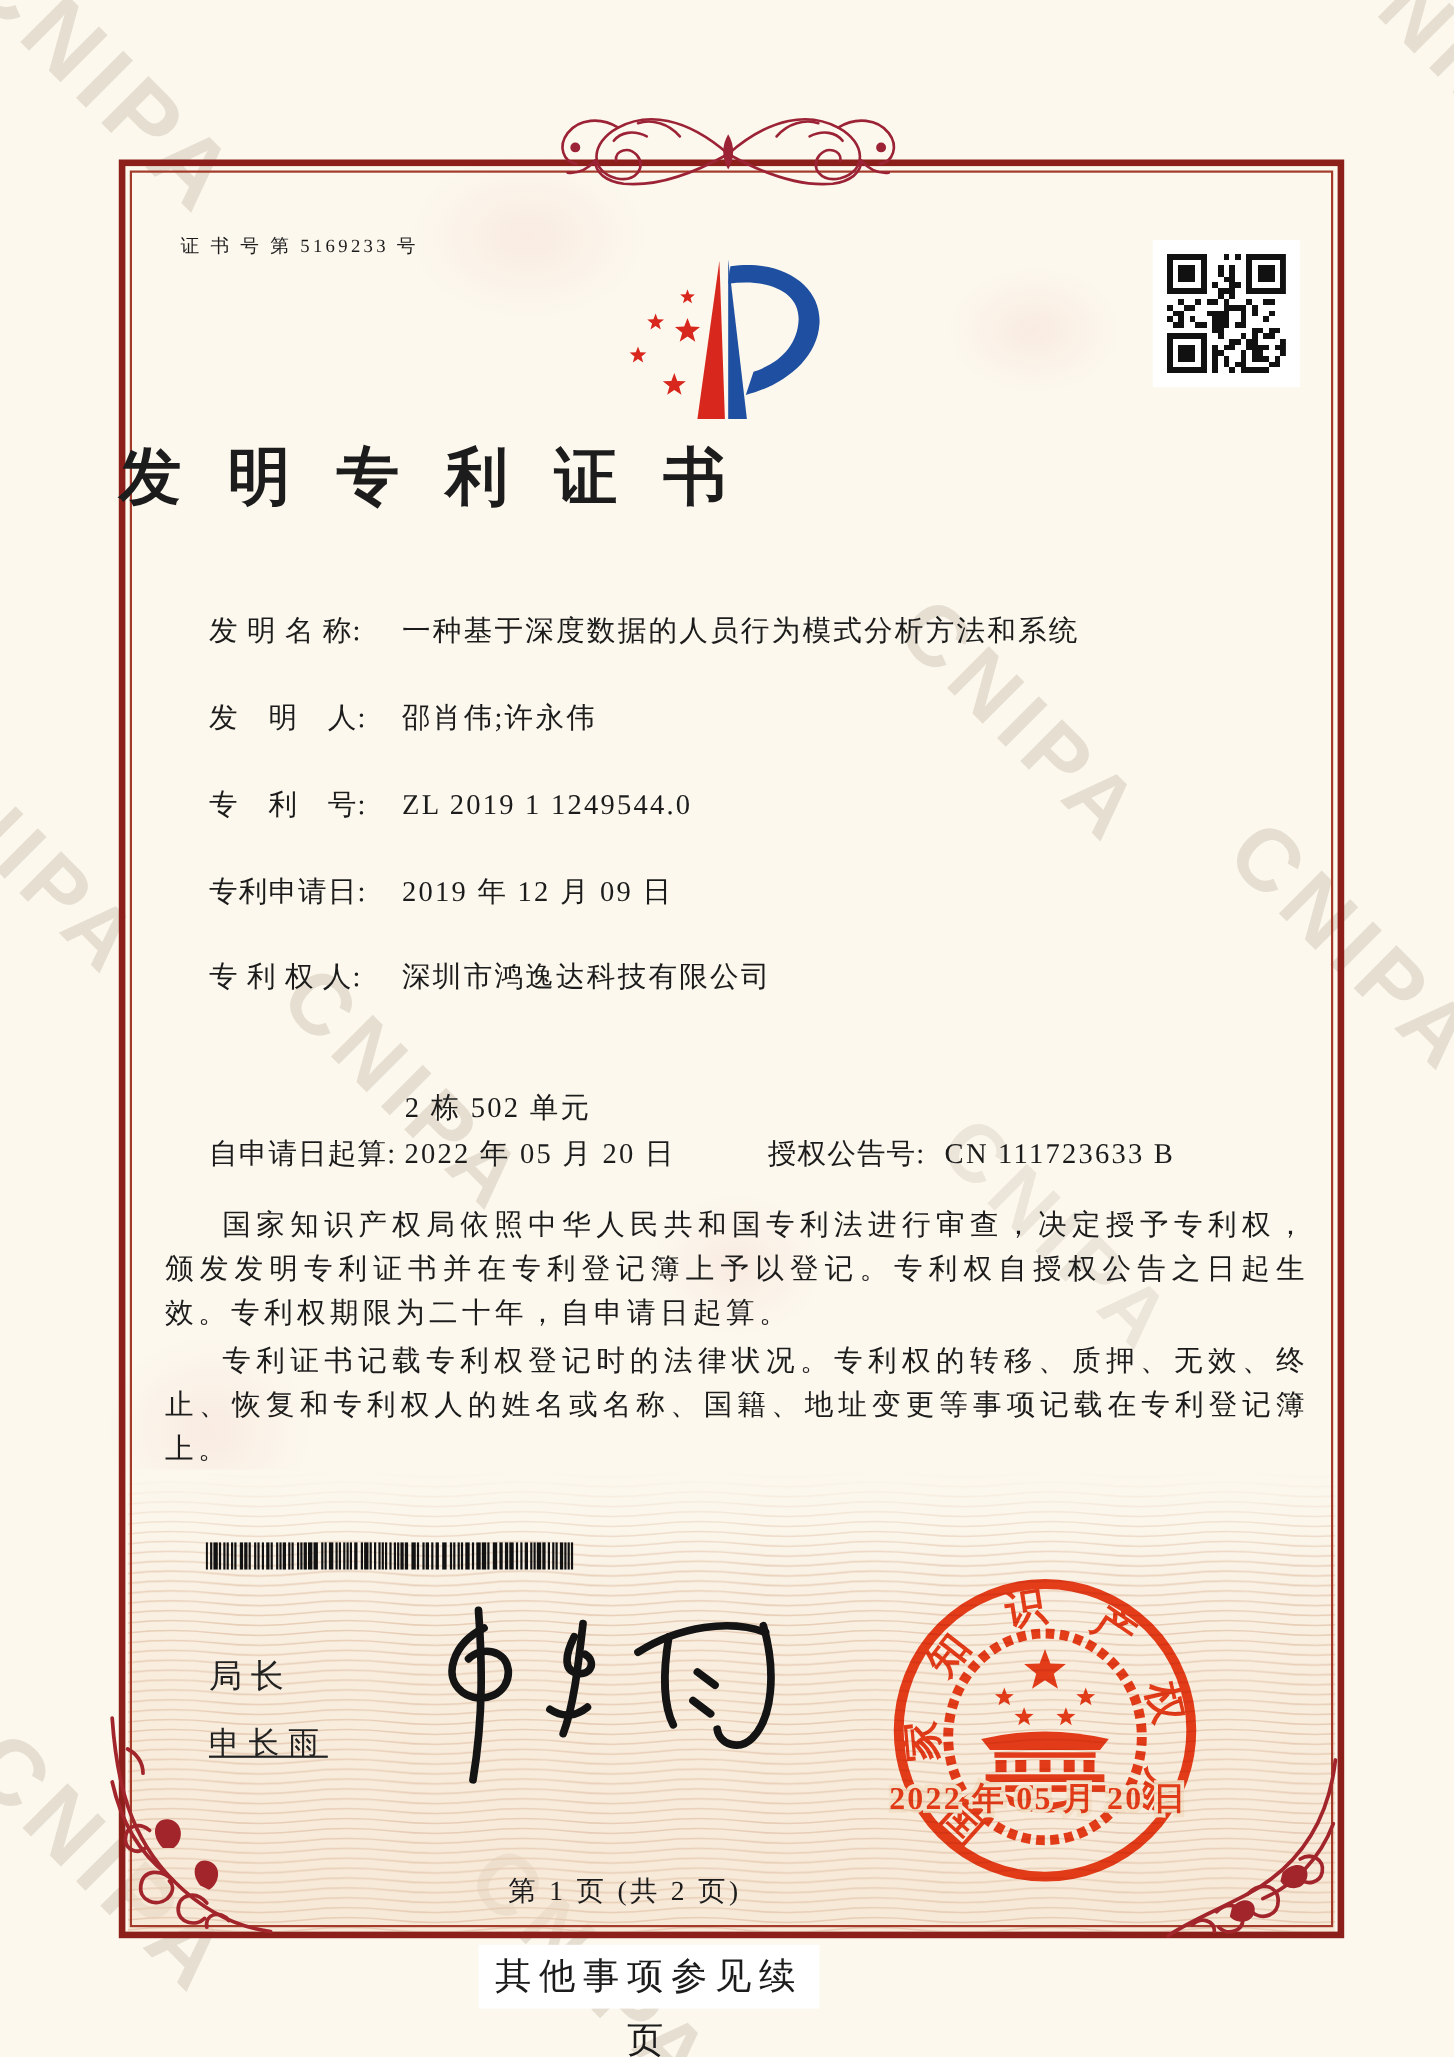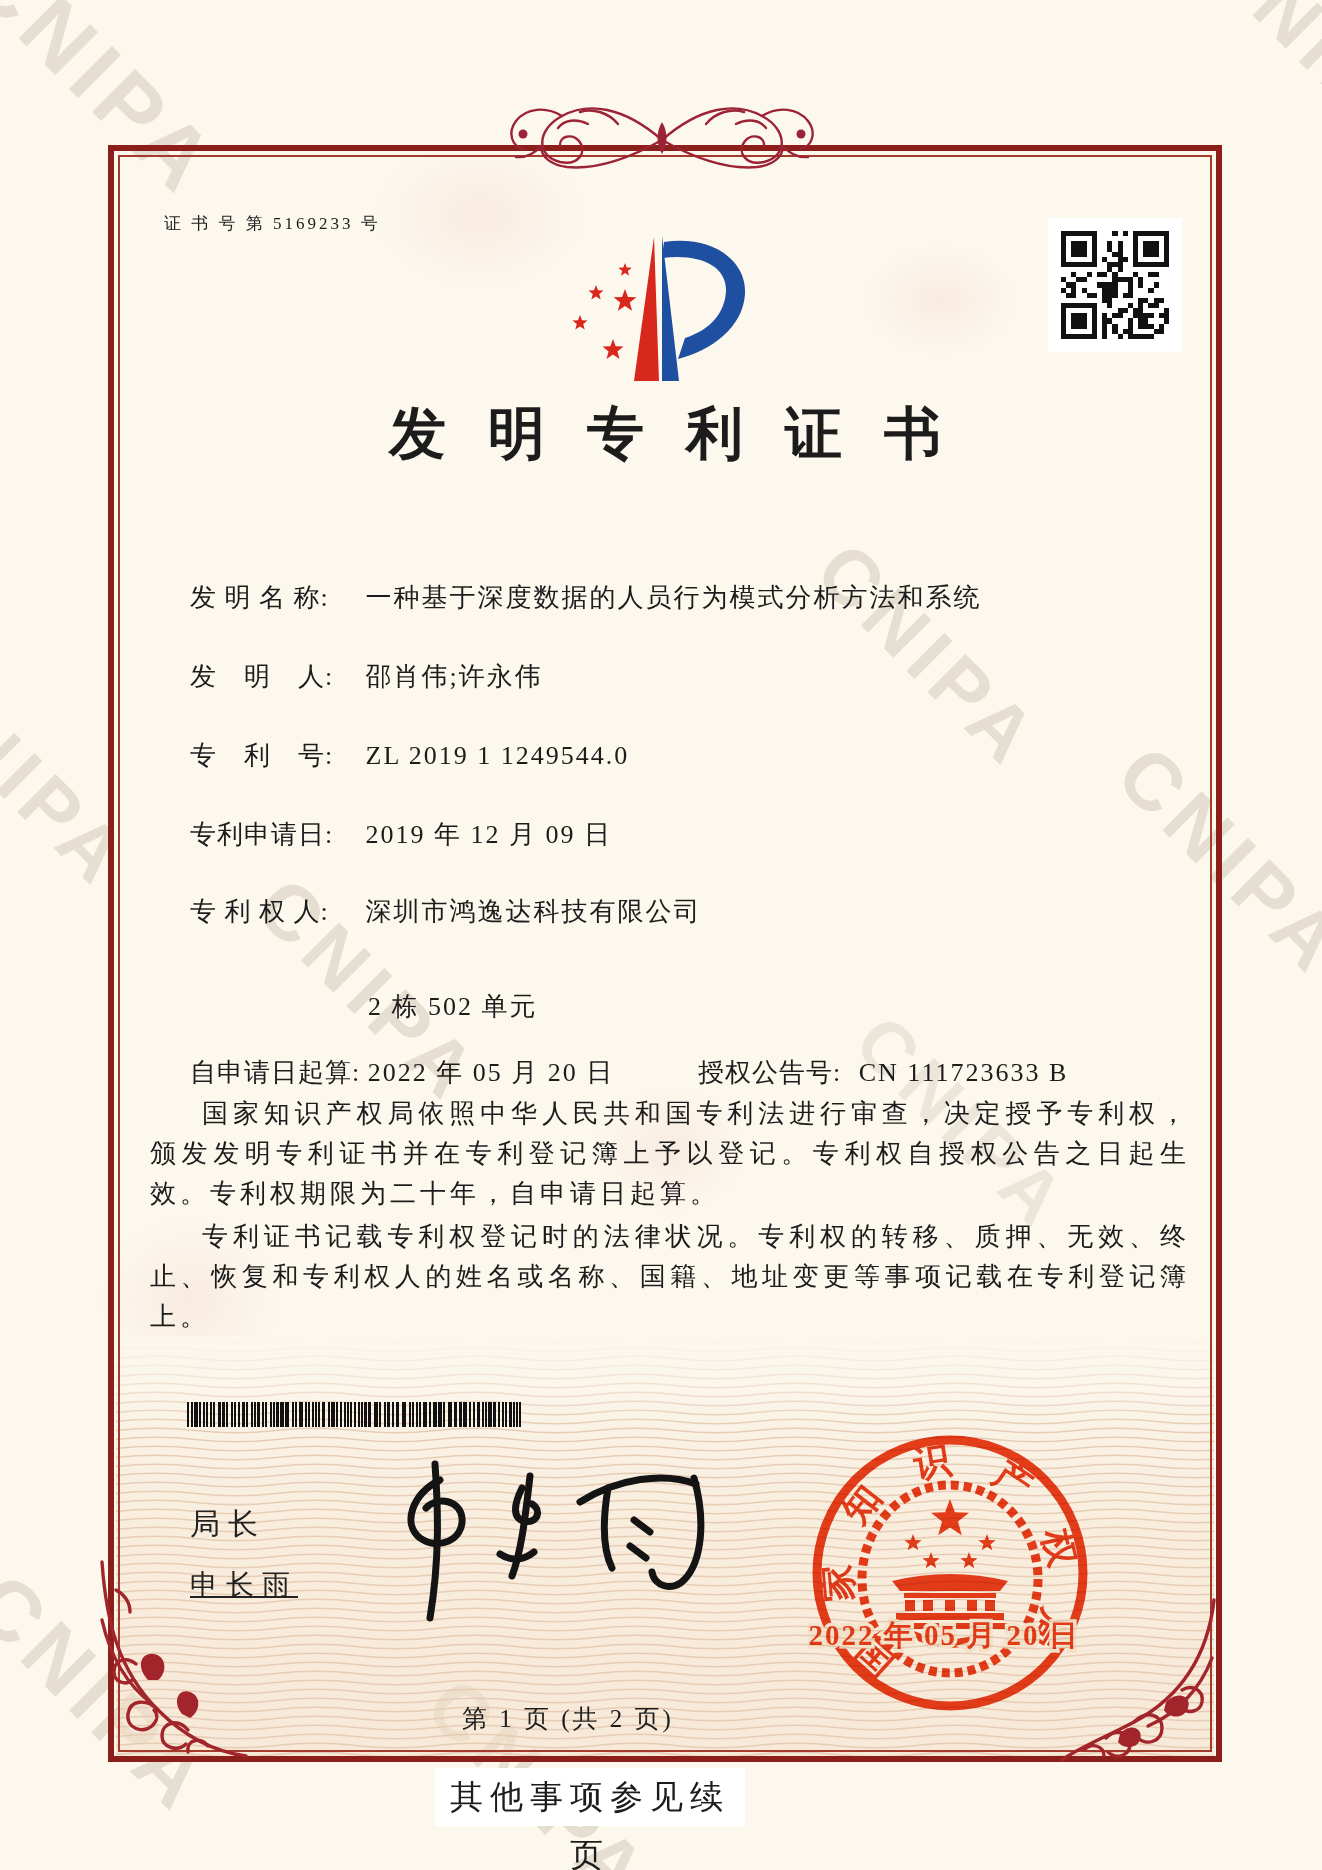--- a/index.html
+++ b/index.html
@@ -9,24 +9,24 @@
   .wm{position:absolute;font-family:"Liberation Sans","DejaVu Sans",sans-serif;font-weight:bold;
       color:rgba(158,142,118,0.24);transform:rotate(45deg);letter-spacing:8px;white-space:nowrap;
       pointer-events:none;}
   
   .floral{position:absolute;border-radius:50%;pointer-events:none;
       background:radial-gradient(closest-side, rgba(231,158,148,0.14), rgba(231,158,148,0.0) 72%);}
   
   .frame-outer{position:absolute;left:108px;top:145px;width:1102px;height:1605px;border:6px solid #8C1F1A;}
   .frame-inner{position:absolute;left:4px;top:4px;right:4px;bottom:4px;border:2px solid #A33A2A;}
   .certno{position:absolute;left:164px;top:212px;font-size:17px;letter-spacing:3px;}
-  .title{position:absolute;left:108px;top:396px;width:1114px;text-align:center;}
+  .title{position:absolute;left:108px;top:396px;width:1114px;text-align:left;}
   .title span{font-size:57px;font-weight:bold;letter-spacing:42px;margin-right:-42px;}
   .row{position:absolute;left:190px;width:1010px;font-size:26px;letter-spacing:1px;white-space:nowrap;}
-  .row .lab{display:inline-block;min-width:168px;margin-top:24px;}
+  .row .lab{display:inline-block;min-width:168px;}
   .row .val{letter-spacing:2px;}
   .addr2{position:absolute;left:368px;font-size:26px;letter-spacing:2px;}
   .pairR{position:absolute;left:508px;top:0;}
   .paras{position:absolute;left:150px;top:1094px;width:1040px;font-size:26px;line-height:40px;
          text-align:justify;letter-spacing:4px;}
   .paras p{margin:0;text-indent:2em;}
   .paras p + p{margin-top:3px;}
   .wavezone{position:absolute;left:116px;top:1336px;width:1098px;height:420px;pointer-events:none;}
   .wavefade{position:absolute;left:116px;top:1336px;width:1098px;height:90px;
             background:linear-gradient(#FCF8EE, rgba(252,248,238,0));pointer-events:none;}

